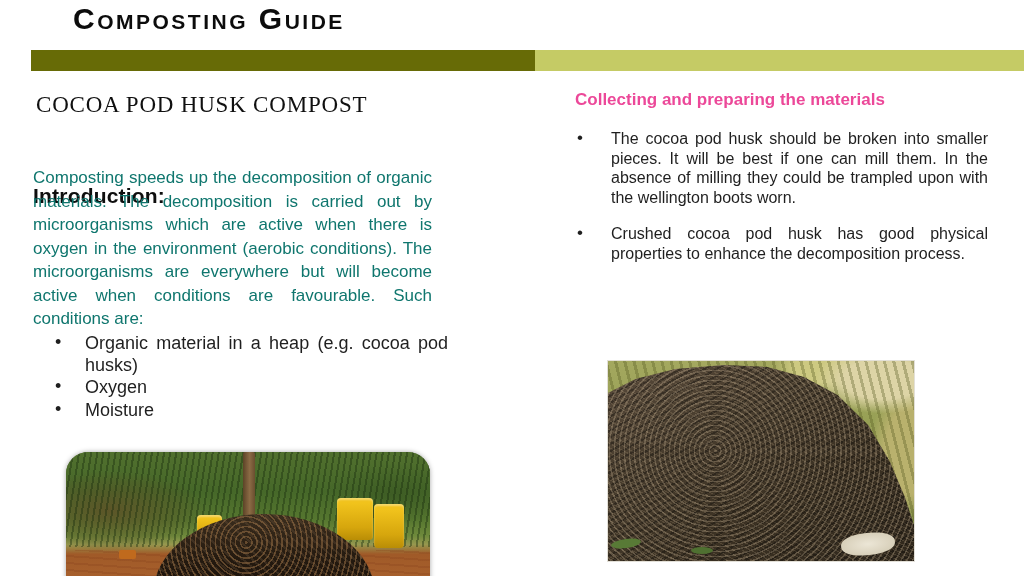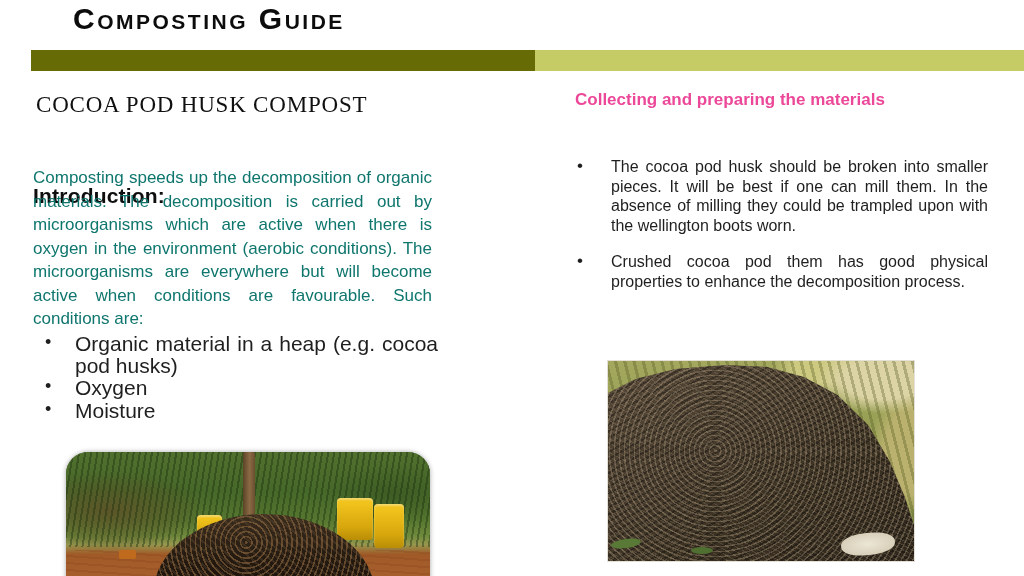--- a/index.html
+++ b/index.html
@@ -28,34 +28,34 @@
   }
   .intro-heading {
     position:absolute; left:33px; top:140px;
     font-size:21px; font-weight:700; color:#0e0e0e; letter-spacing:0.2px;margin-top:44px;
   }
   .intro-paragraph {
     position:absolute; left:33px; top:166px; width:399px;
     font-size:17px; line-height:23.5px; text-align:justify; color:#0f766e;
   }
   ul.cond-list {
-    position:absolute; left:39px; top:333px; width:399px;
-    list-style:none; font-size:21px; line-height:21.5px; color:#1f1f1f;
+    position:absolute; left:49px; top:333px; width:399px;
+    list-style:none; font-size:18px; line-height:21.5px; color:#1f1f1f;
   }
   ul.cond-list li { position:relative; padding-left:36px; margin-bottom:1px; text-align:justify; }
   ul.cond-list li::before { content:"•"; position:absolute; left:6px; top:-1px; font-size:18px; }
 
   
   .right-heading {
     position:absolute; left:575px; top:90px;
     font-size:17px; font-weight:700; color:#ec4899; white-space:nowrap;
   }
   ul.prep-list {
     position:absolute; left:575px; top:129px; width:413px;
-    list-style:none; font-size:16px; line-height:19.5px; color:#1f1f1f;margin-top:28px;
+    list-style:none; font-size:16px; line-height:19.5px; color:#1f1f1f;
   }
   ul.prep-list li { position:relative; padding-left:36px; margin-bottom:17px; text-align:justify; }
   ul.prep-list li::before { content:"•"; position:absolute; left:2px; top:-1px; font-size:17px; }
 
   
   .photo { position:absolute; overflow:hidden; }
   .layer { position:absolute; }
 
   .photo-left {
     left:66px; top:452px; width:364px; height:140px;
@@ -150,21 +150,21 @@
     <div class="layer jc-small"></div>
     <div class="layer lp-mound"></div>
   </div>
 </div>
 
 <div>
   <h3 class="right-heading">Collecting and preparing the materials</h3>
 
   <ul class="prep-list">
     <li>The cocoa pod husk should be broken into smaller pieces. It will be best if one can mill them. In the absence of milling they could be trampled upon with the wellington boots worn.</li>
-    <li>Crushed cocoa pod them has good physical properties to enhance the decomposition pro­cess.</li>
+    <li>Crushed cocoa pod husk has good physical properties to enhance the decomposition pro­cess.</li>
   </ul>
 
   <div class="photo photo-right" role="img" aria-label="Large pile of crushed cocoa pod husk compost with foliage behind">
     <div class="layer rp-bg"></div>
     <div class="layer rp-foliage-tex"></div>
     <div class="layer rp-mound"></div>
     <div class="layer rp-debris"></div>
     <div class="layer rp-leaf-1"></div>
     <div class="layer rp-leaf-2"></div>
   </div>

